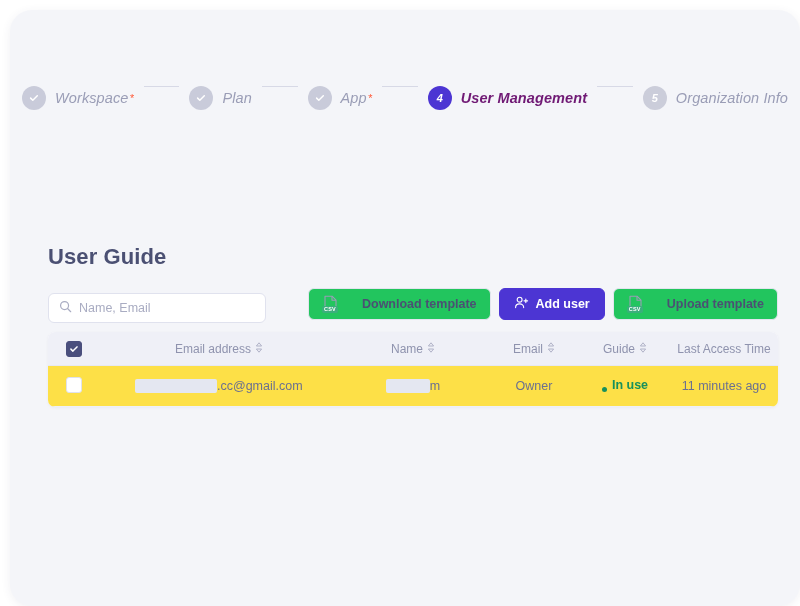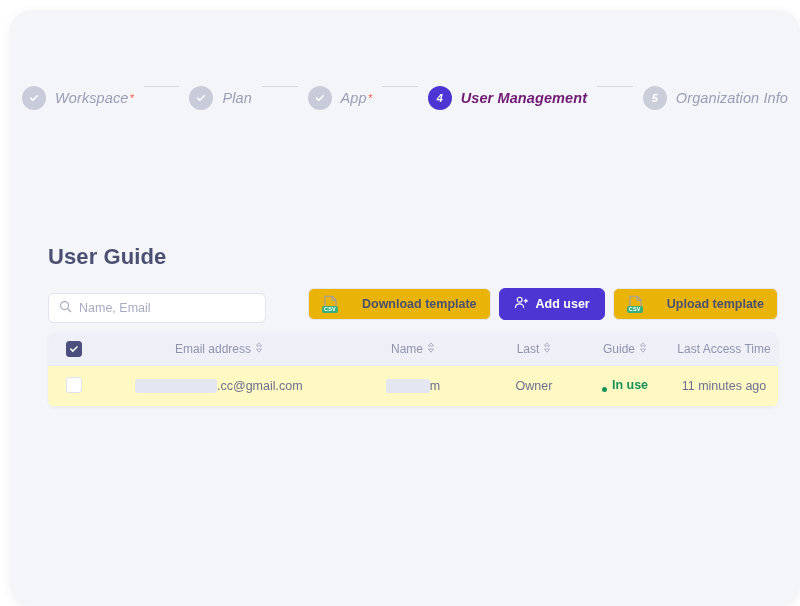--- a/index.html
+++ b/index.html
@@ -146,21 +146,21 @@
     display: flex;
     align-items: center;
     gap: 7px;
     padding: 0 13px;
     box-sizing: border-box;
     font-size: 12.5px;
     cursor: pointer;
     user-select: none;
   }
   .btn-white {
-    background: #eab308;
+    background: #22c55e;
     border: 1px solid #e3e5ef;
     color: #4b5073;
     font-weight: bold;
     gap: 23px;
   }
   .btn-primary {
     background: #4c35d3;
     border: 1px solid #4c35d3;
     color: #ffffff;
     font-weight: bold;
@@ -208,21 +208,21 @@
     align-items: center;
     gap: 4px;
     justify-content: space-between;
   }
   tbody td {
     height: 40px;
     font-size: 12.5px;
     color: #6b7090;
     text-align: center;
     padding: 0;
-    background: #fef9c3;
+    background: #fde047;
     border-bottom: 1px solid #eef0f6;
   }
   .col-check { width: 52px; }
   .col-email { width: 238px; }
   .col-name  { width: 150px; }
   .col-role  { width: 92px; }
   .col-status{ width: 90px; }
   .col-time  { width: 108px; }
 
   .cb {
@@ -409,21 +409,21 @@
               <span>
                 <svg width="8" height="11" viewBox="0 0 8 11">
                     <path d="M4 .8L6.6 4H1.4z" fill="none" stroke="#a9acc2" stroke-width=".9" stroke-linejoin="round"></path>
                     <path d="M4 10.2L1.4 7h5.2z" fill="none" stroke="#a9acc2" stroke-width=".9" stroke-linejoin="round"></path>
                   </svg>
               </span>
             </span>
           </th>
           <th>
             <span class="th-in">
-              <span>Last</span>
+              <span>Email</span>
               <span>
                 <svg width="8" height="11" viewBox="0 0 8 11">
                     <path d="M4 .8L6.6 4H1.4z" fill="none" stroke="#a9acc2" stroke-width=".9" stroke-linejoin="round"></path>
                     <path d="M4 10.2L1.4 7h5.2z" fill="none" stroke="#a9acc2" stroke-width=".9" stroke-linejoin="round"></path>
                   </svg>
               </span>
             </span>
           </th>
           <th>
             <span class="th-in">

